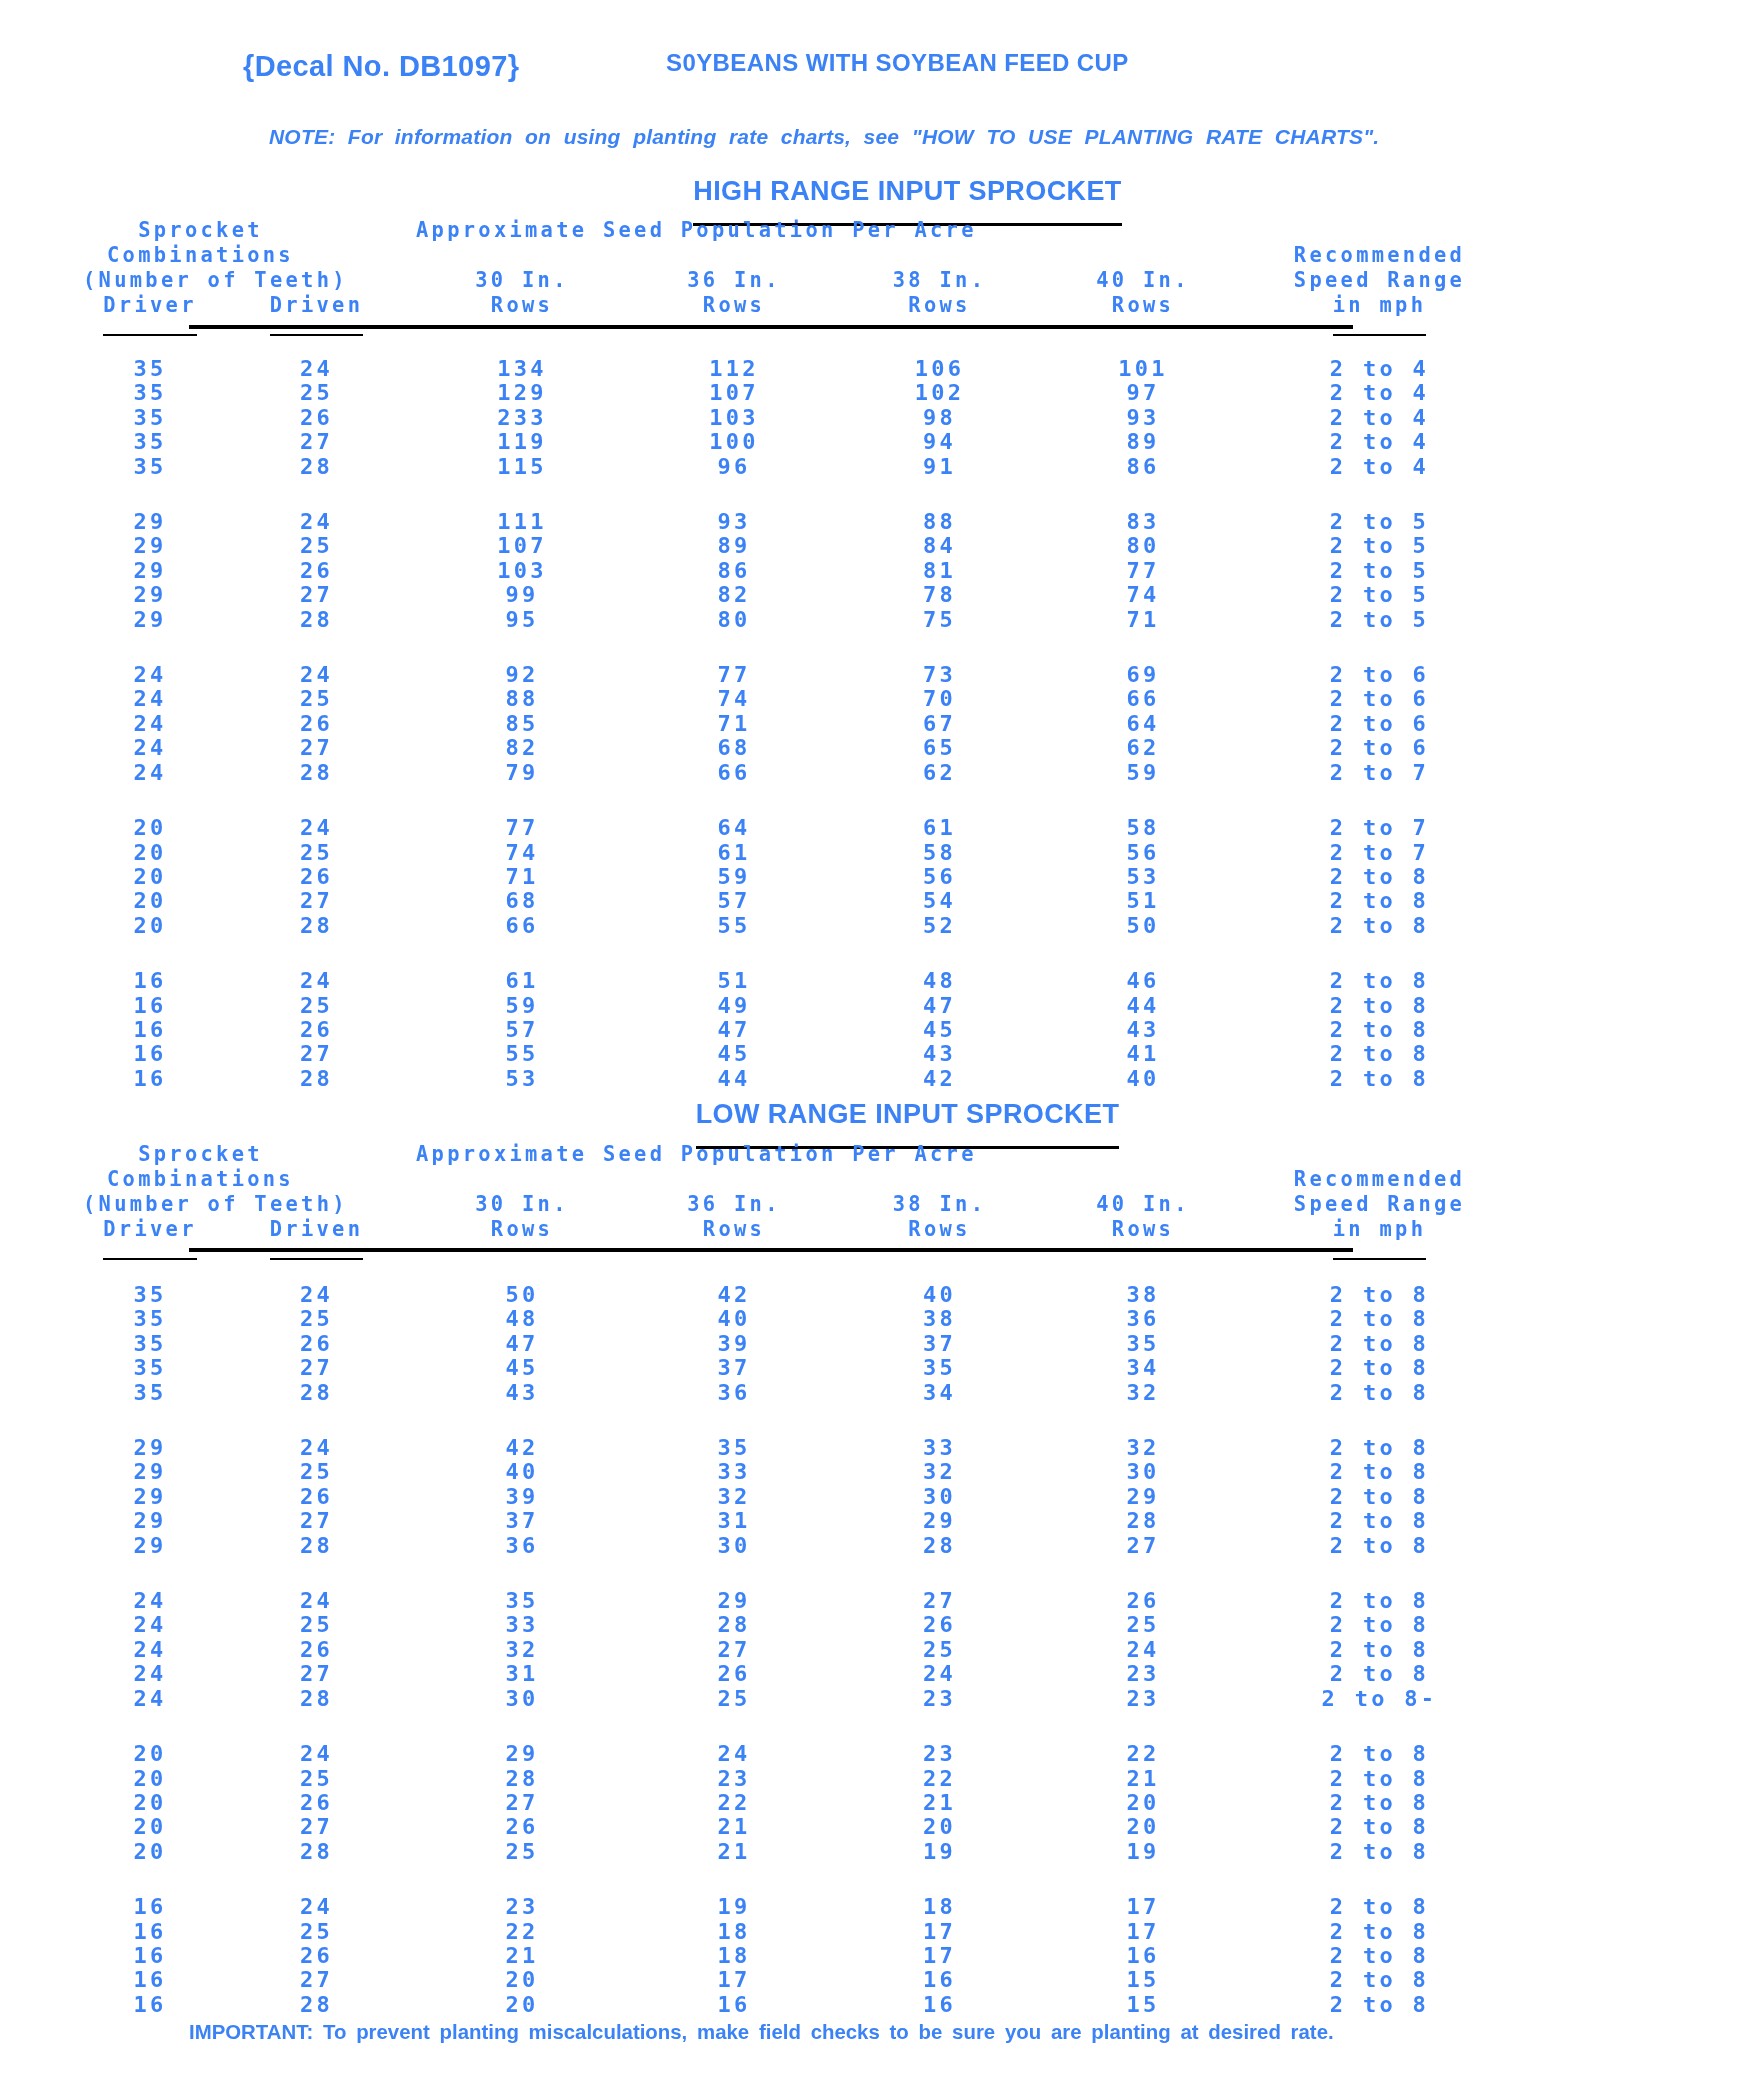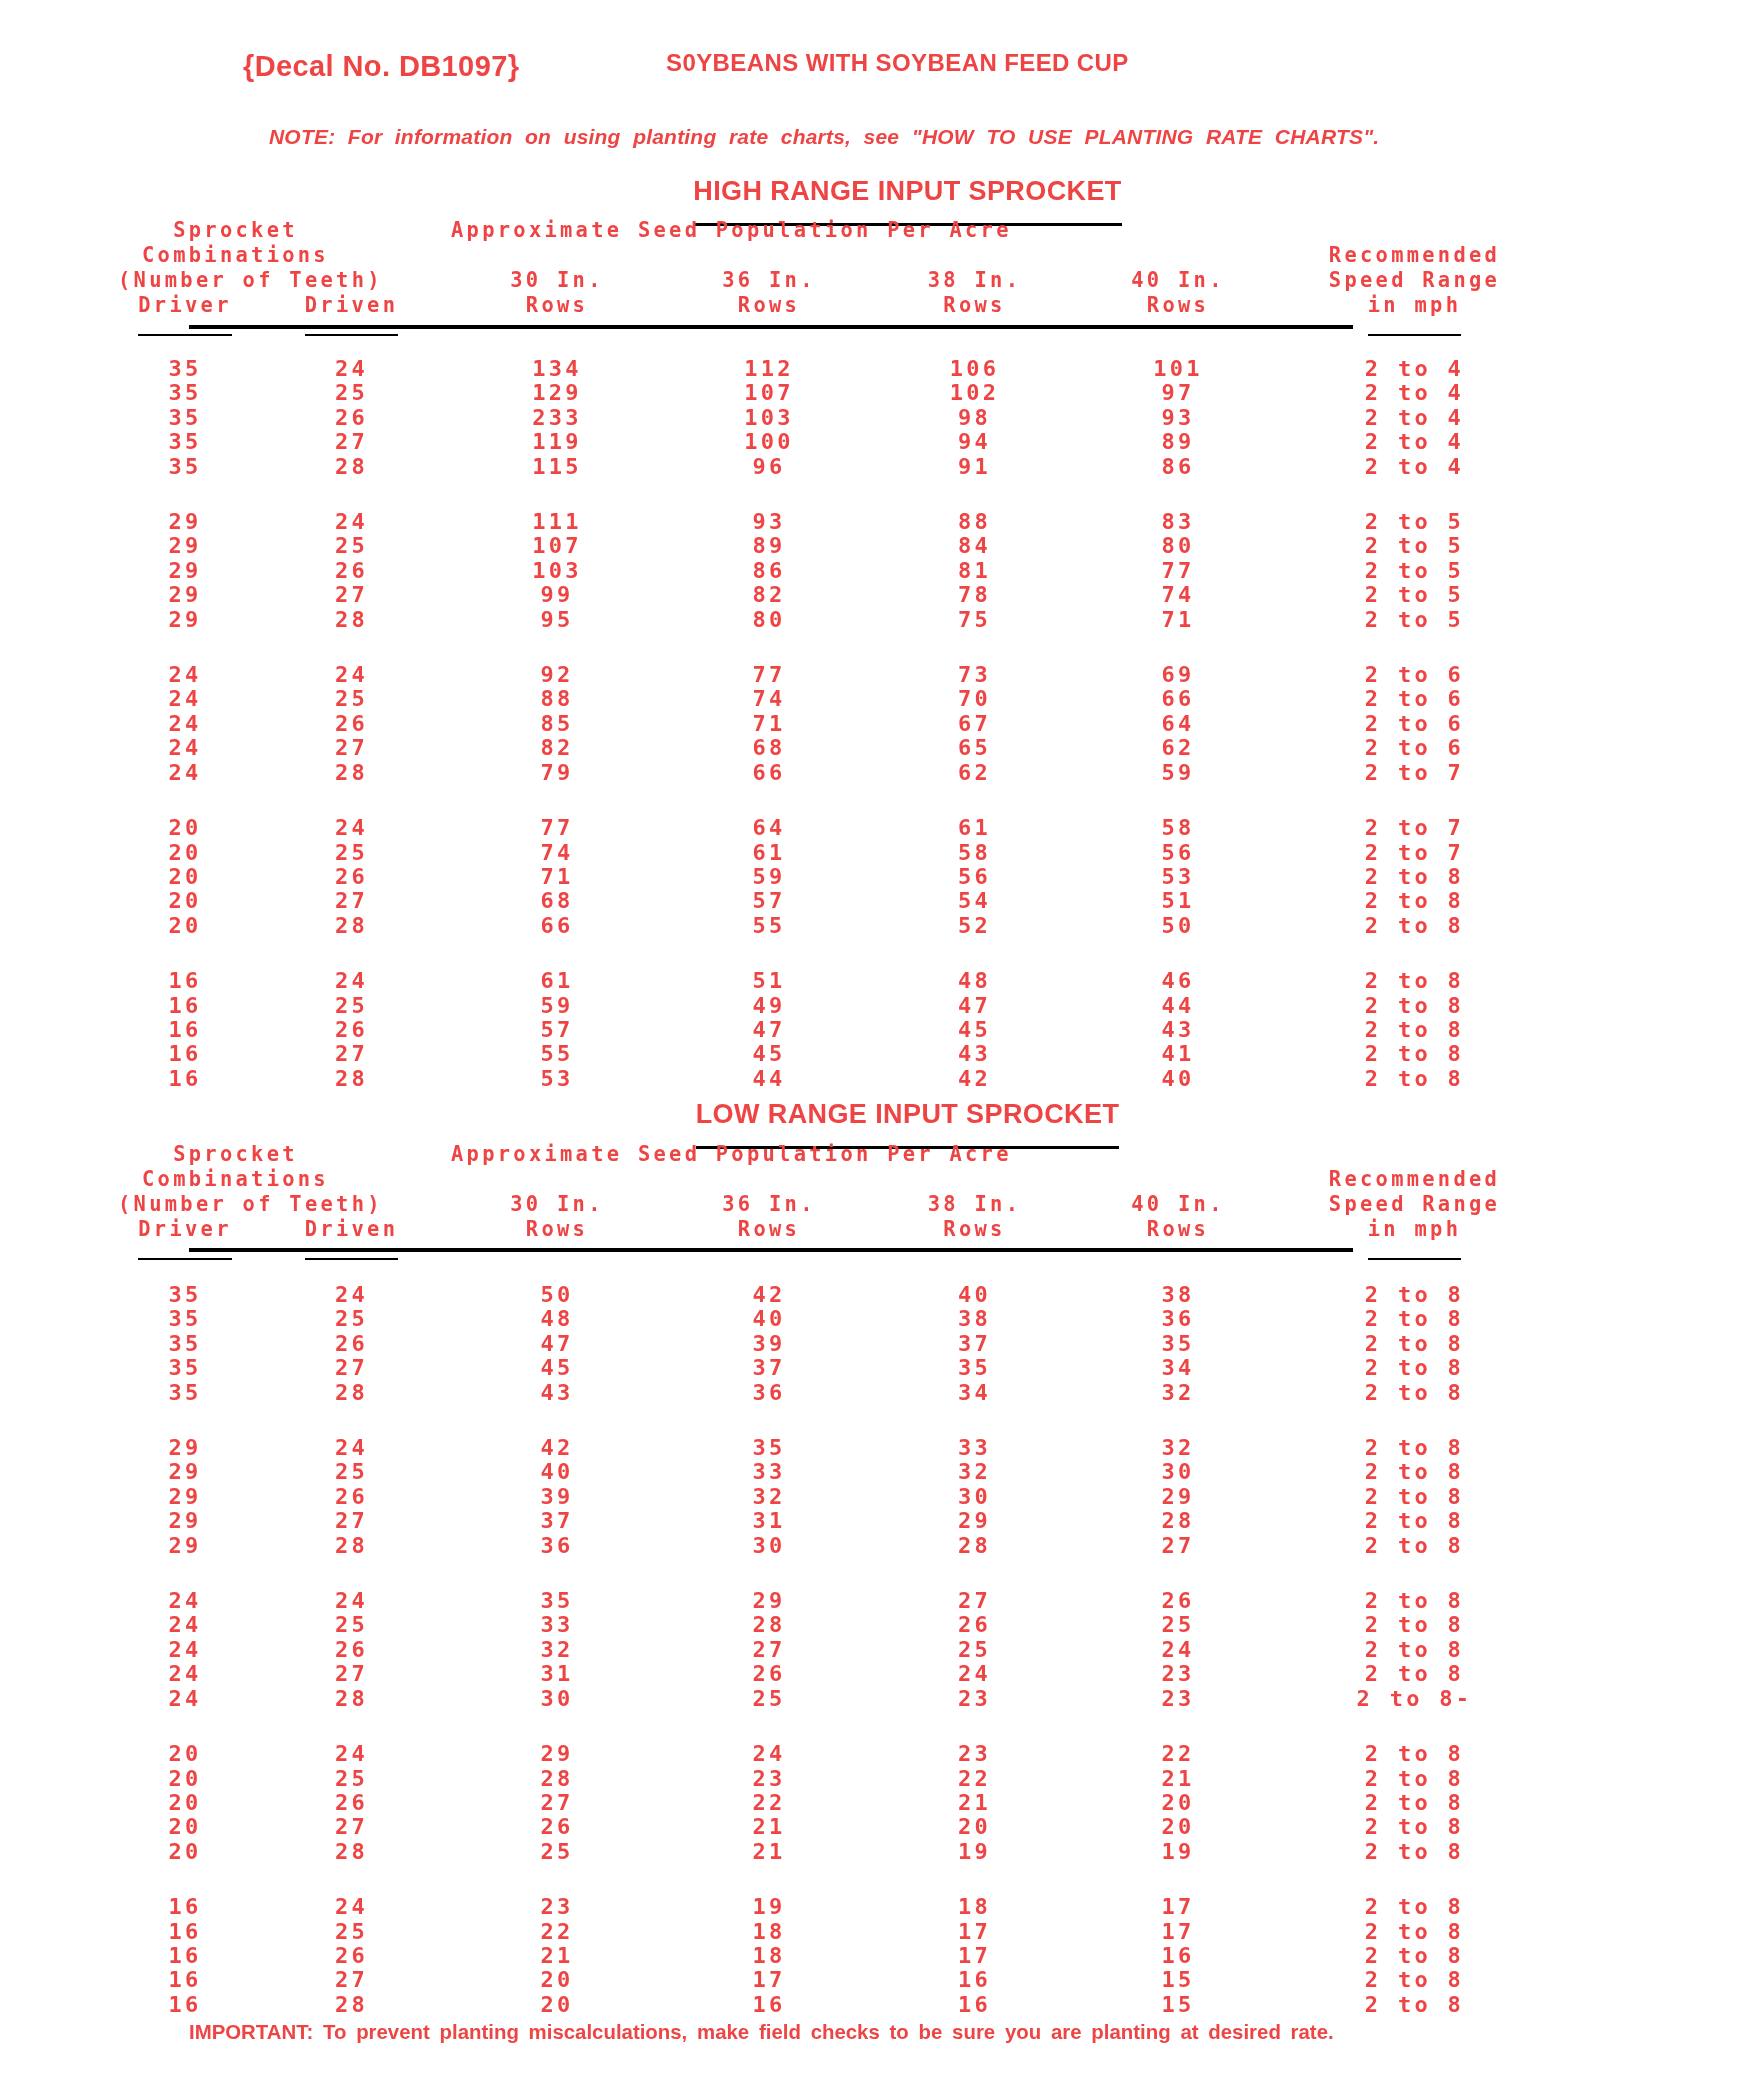--- a/index.html
+++ b/index.html
@@ -1,20 +1,20 @@
 <!DOCTYPE html>
 <html style="font-size:13px"><head>
 <meta charset="utf-8">
 <style>
   html, body { margin:0; padding:0; background:#ffffff; }
   .page {
     position:relative;
     width:1757px; height:2097px;
     background:#ffffff;
-    color:#ef4444;
+    color:#3b82f6;
     font-family:"DejaVu Sans Mono", monospace;
     font-weight:bold;
     overflow:hidden;
   }
   
   .decal {
     position:absolute; top:50px; left:243px;
     font-family:"Liberation Sans", sans-serif; font-weight:bold;
     font-size:29px; letter-spacing:0.4px; white-space:nowrap;
   }
@@ -37,21 +37,21 @@
     font-size:27px; letter-spacing:0.4px; white-space:nowrap;
   }
   .range-title .tt { border-bottom:3.3px solid #000; padding-bottom:17px; }
   .range-title.high { top:176px; }
   .range-title.low  { top:1099px; }
 
   
   .cols {
     display:grid;
     grid-template-columns:134px 199px 212px 212px 199px 208px 265px;
-    margin-left:118px;
+    margin-left:83px;
   }
   .hdr { position:absolute; left:0; right:0; font-size:20.4px; letter-spacing:3.3px; line-height:25px; }
   .hdr.high { top:218px; }
   .hdr.low  { top:1142px; }
   .c  { text-align:center; white-space:nowrap; }
   .span2 { grid-column:1/3; text-align:center; padding-right:98px; white-space:nowrap; }
   .span4 { grid-column:3/7; text-align:left; white-space:nowrap; }
   .u { display:inline-block; border-bottom:2.4px solid #000; padding-bottom:16px; }
 
   .rule { position:absolute; left:189px; width:1164px; height:4.1px; background:#000; }

